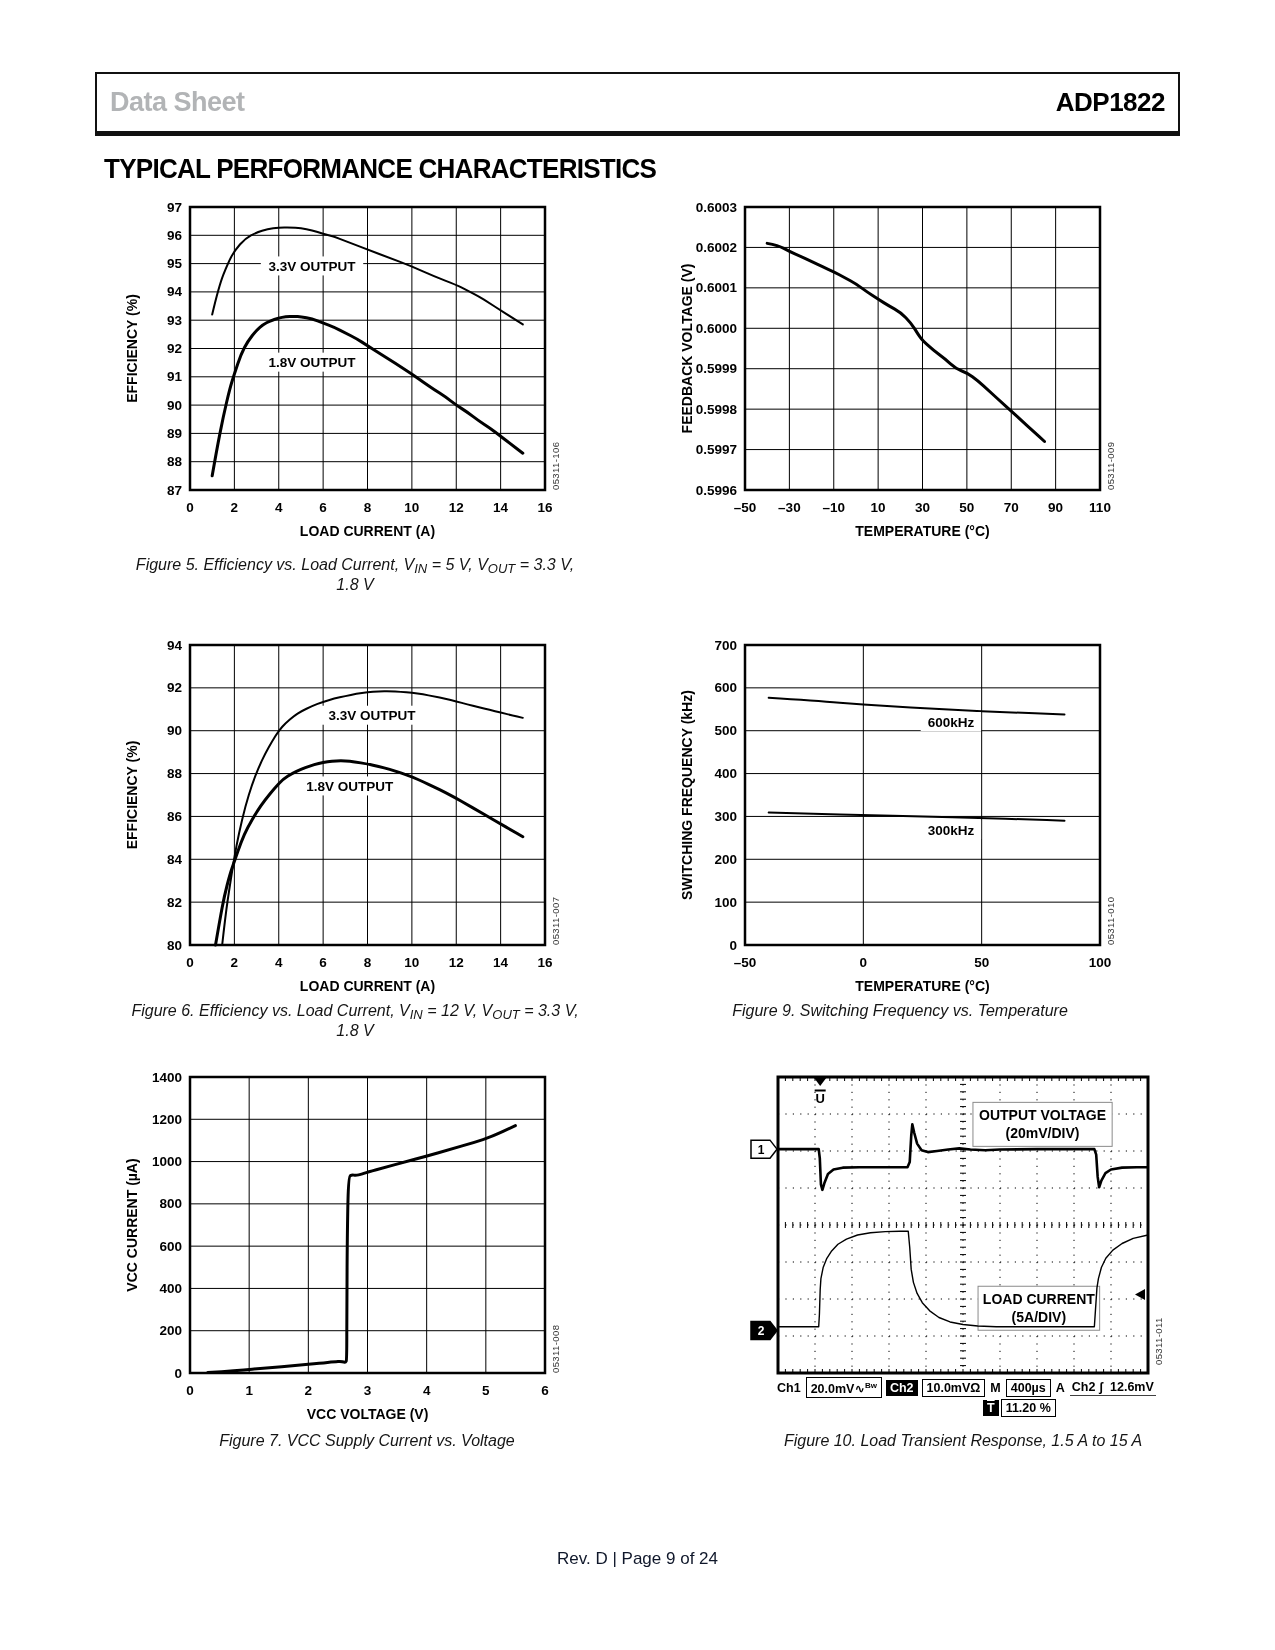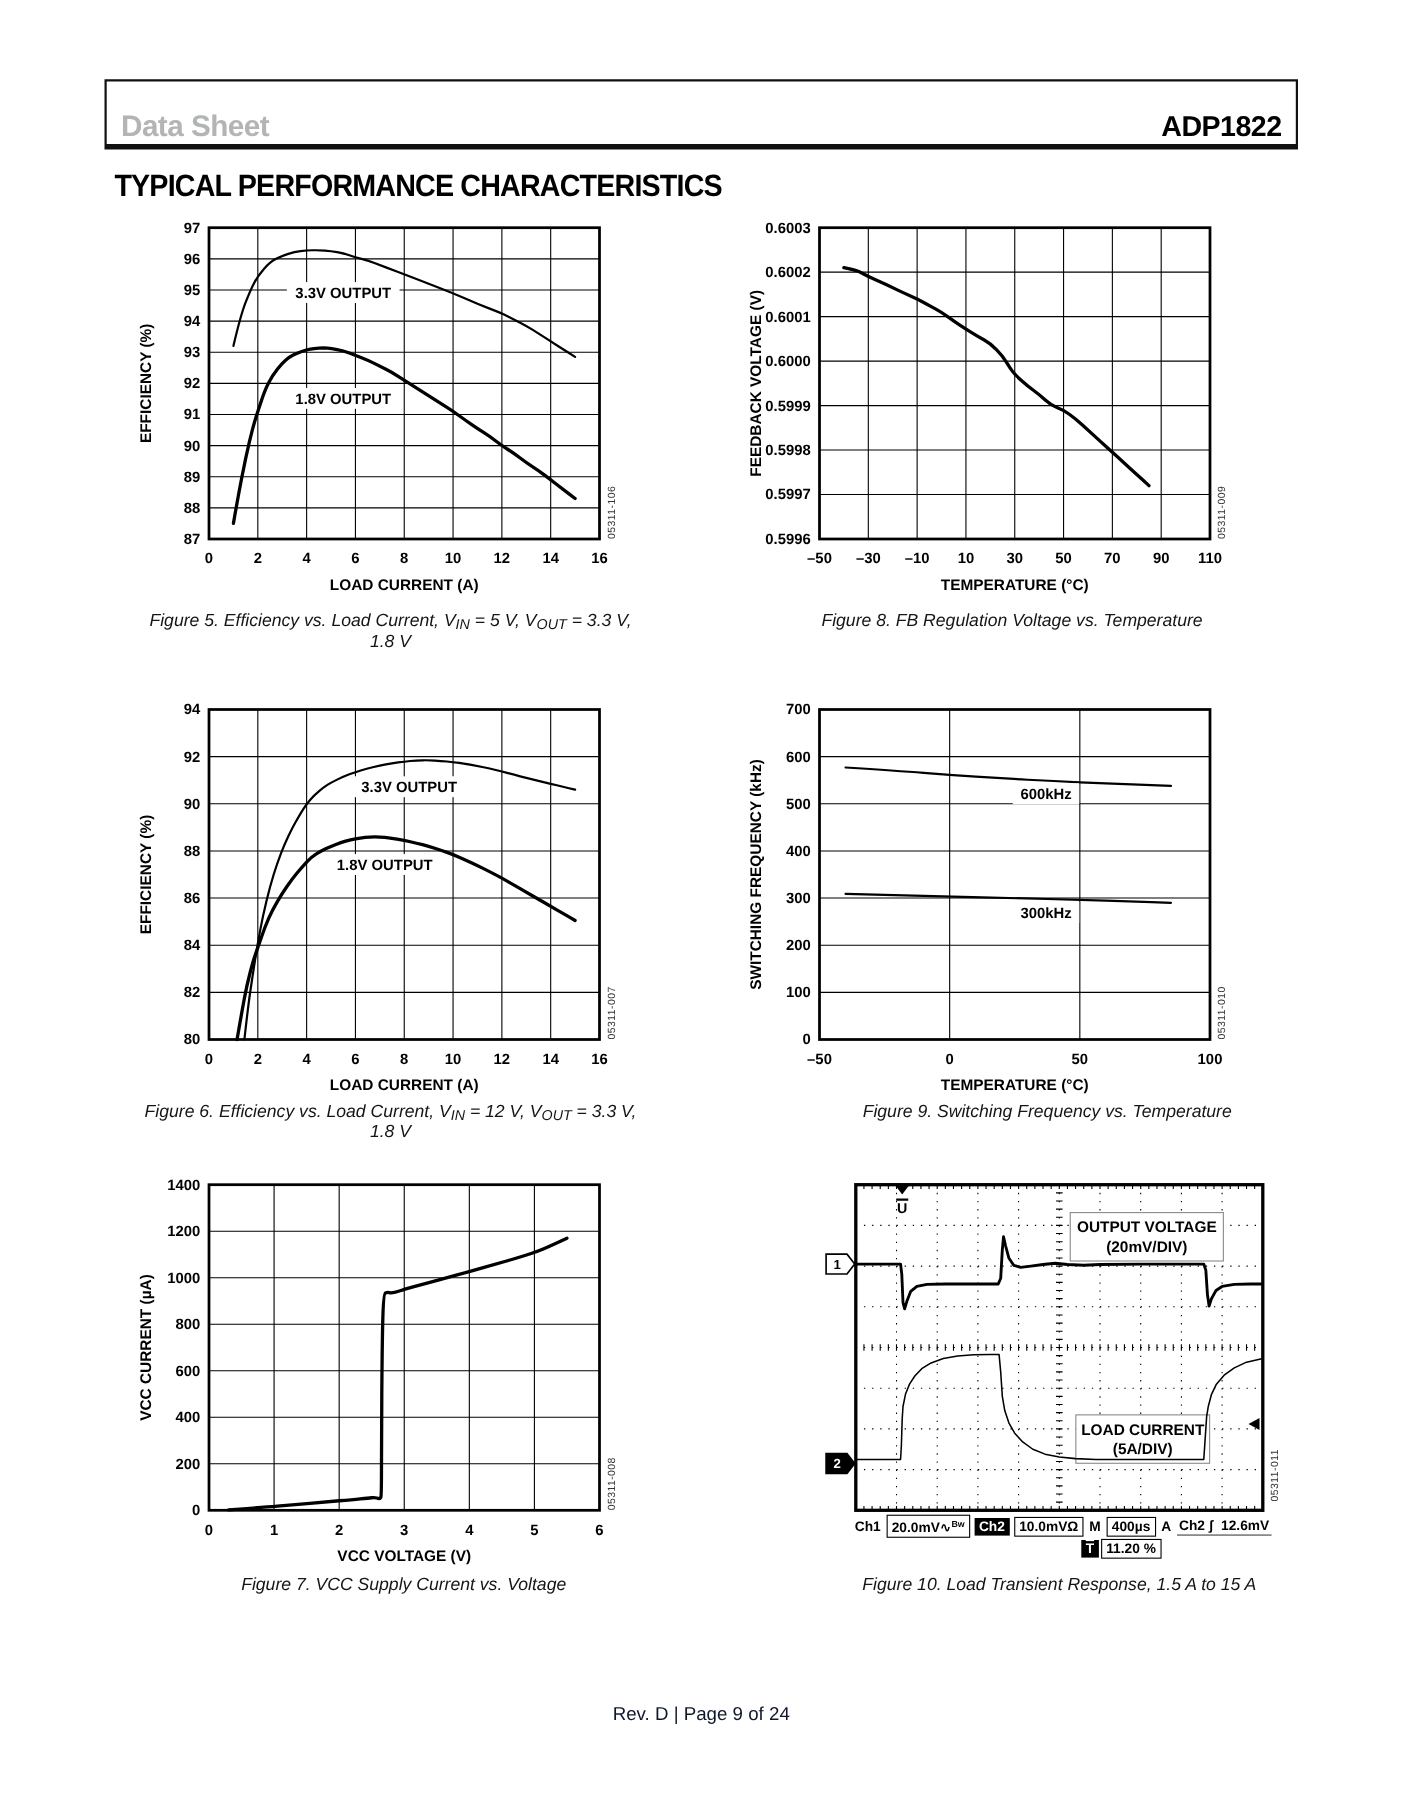--- a/index.html
+++ b/index.html
@@ -1,19 +1,19 @@
 <!DOCTYPE html>
 <html><head>
 <meta charset="utf-8">
 <style>
   html,body{margin:0;padding:0;background:#fff}
   .page{position:relative;width:1275px;height:1650px;background:#fff;overflow:hidden;
         font-family:"Liberation Sans","DejaVu Sans",sans-serif;color:#000}
   .header-box{position:absolute;left:95px;top:72px;width:1085px;height:64px;box-sizing:border-box;
-        border:2px solid #111;border-bottom:5px solid #111;display:flex;align-items:flex-end;
+        border:2px solid #111;border-bottom:5px solid #111;display:flex;align-items:center;
         justify-content:space-between;padding:0 13px}
   .doc-type{font-size:27px;font-weight:bold;color:#b2b4b6;letter-spacing:-0.5px}
   .part-number{font-size:26px;font-weight:bold;color:#000;letter-spacing:-0.5px}
   .section-title{position:absolute;left:104px;top:153px;margin:0;font-size:28px;font-weight:bold;
         letter-spacing:-0.8px;transform:scaleX(0.93);transform-origin:left center;white-space:nowrap}
   .fig{position:absolute}
   .caption{position:absolute;font-style:italic;font-size:16px;text-align:center;color:#151515}
   .caption .sub{font-size:13px;vertical-align:-3px}
   svg text{font-family:"Liberation Sans","DejaVu Sans",sans-serif;fill:#000}
   .tick{font-size:13.5px;font-weight:bold}
@@ -484,23 +484,22 @@
       <path d="M3 256.45 H22 L29 265.45 L22 274.45 H3 Z" fill="#000" stroke="#000" stroke-width="1.5"></path>
       <text x="13" y="269.95" text-anchor="middle" style="font-size:12px;font-weight:bold;fill:#fff">2</text>
       <path d="M66.18 13 H78.18 L72.18 21 Z" fill="#000"></path>
       <line x1="66.68" y1="25.5" x2="77.68" y2="25.5" stroke="#000" stroke-width="2"></line>
       <text x="72.18" y="38" text-anchor="middle" style="font-size:13px;font-weight:bold">U</text>
       <path d="M387 229.56 L397 224.06 V235.06 Z" fill="#000"></path>
       <text transform="translate(414 300) rotate(-90)" class="wm">05311-011</text>
     </svg>
 
   <div class="caption" style="left:125px;top:556px;width:460px"><span>Figure 5. Efficiency vs. Load Current, V</span><span class="sub">IN</span><span> = 5 V, V</span><span class="sub">OUT</span><span> = 3.3 V, 1.8 V</span></div>
-  <div class="caption" style="left:680px;top:556px;width:480px"><span>Figure 8. FB Regulation Voltage vs. Temperature</span></div>
   <div class="caption" style="left:125px;top:1002px;width:460px"><span>Figure 6. Efficiency vs. Load Current, V</span><span class="sub">IN</span><span> = 12 V, V</span><span class="sub">OUT</span><span> = 3.3 V, 1.8 V</span></div>
-  <div class="caption" style="left:712px;top:1002px;width:480px"><span>Figure 9. Switching Frequency vs. Temperature</span></div>
+  <div class="caption" style="left:660px;top:1002px;width:480px"><span>Figure 9. Switching Frequency vs. Temperature</span></div>
   <div class="caption" style="left:137px;top:1432px;width:460px"><span>Figure 7. VCC Supply Current vs. Voltage</span></div>
   <div class="caption" style="left:728px;top:1432px;width:470px"><span>Figure 10. Load Transient Response, 1.5 A to 15 A</span></div>
 
   <div class="scope-status">
     <span class="ss-plain">Ch1</span>
     <span class="ss-box"><span>20.0mV</span><span class="coup">∿</span><span class="bw">Bw</span></span>
     <span class="ss-inv">Ch2</span>
     <span class="ss-box">10.0mVΩ</span>
     <span class="ss-plain">M</span>
     <span class="ss-box">400µs</span>

